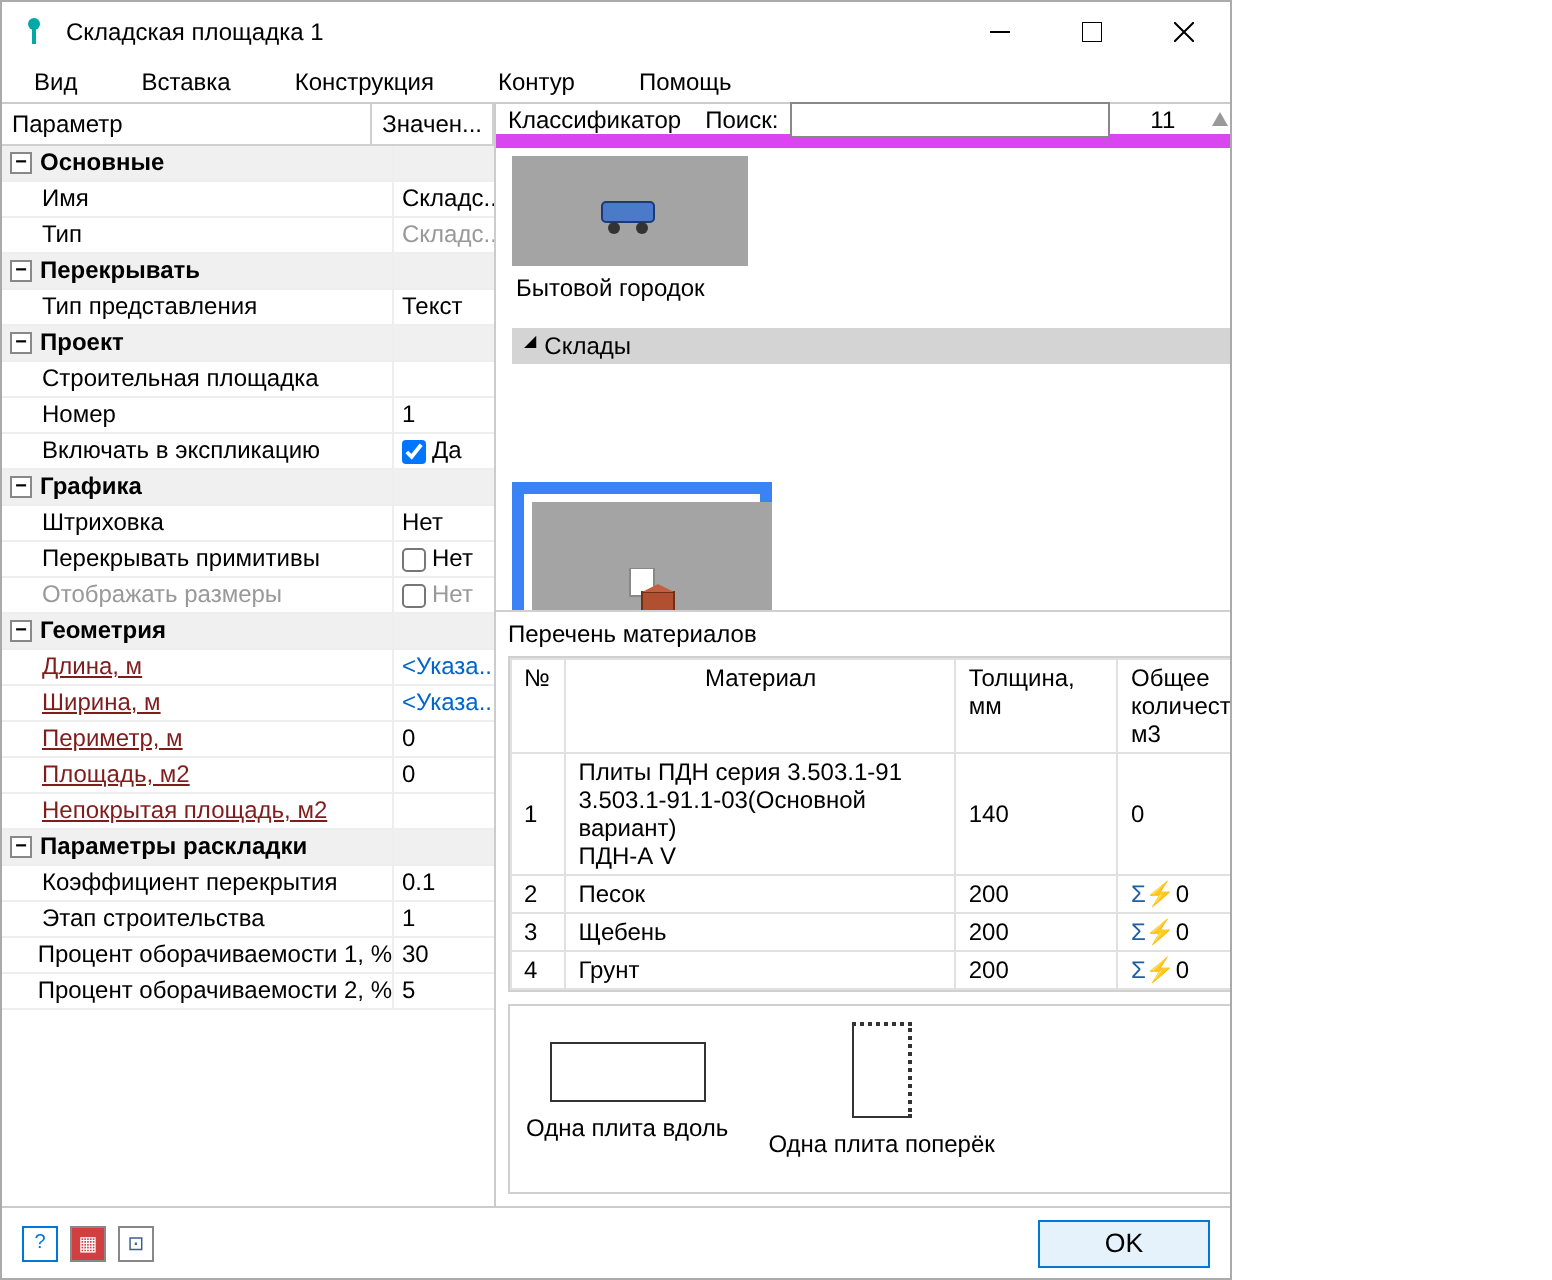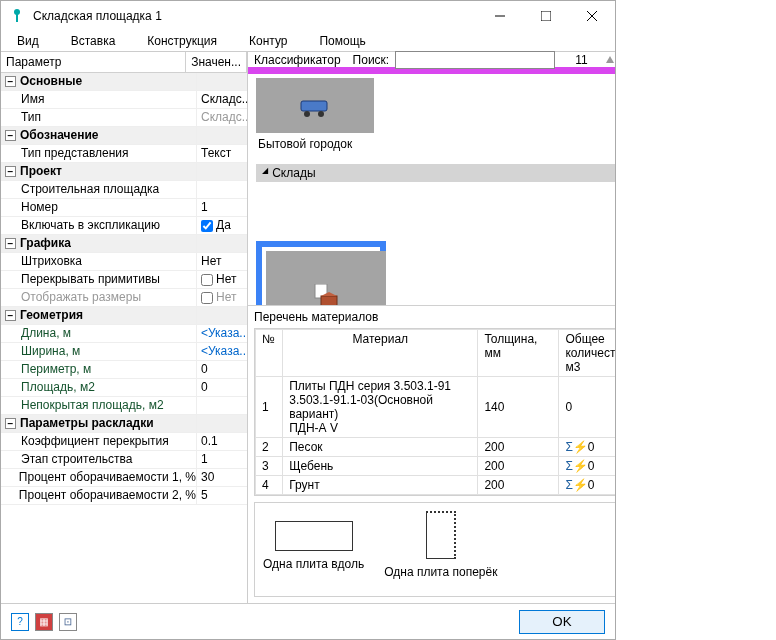--- a/index.html
+++ b/index.html
@@ -22,21 +22,21 @@
   .prophdr div { padding: 3px 5px; border-right: 1px solid #d0d0d0; background: #fff; }
   .prophdr .c1 { width: 196px; }
   .prophdr .c2 { flex: 1; }
   .proptree { flex: 1; overflow: auto; }
   .prow { display: flex; border-bottom: 1px solid #eee; height: 18px; line-height: 17px; }
   .prow .pcell1 { width: 196px; border-right: 1px solid #eee; display: flex; align-items: center; padding-left: 4px; overflow: hidden; white-space: nowrap; }
   .prow .pcell2 { flex: 1; padding-left: 4px; overflow: hidden; white-space: nowrap; text-overflow: ellipsis; display:flex; align-items:center; }
   .grouprow { background: #f0f0f0; font-weight: bold; }
   .expander { width: 11px; height: 11px; border: 1px solid #888; margin-right: 4px; display: inline-flex; align-items: center; justify-content: center; font-size: 10px; line-height: 9px; background: #fff; }
   .indent { display:inline-block; width:16px; }
-  .link { color: #14532d; }
+  .link { color: #7f1d1d; text-decoration: underline; }
   .placeholder { color: #0066cc; }
   .grey { color: #999; }
   .chk { width:12px; height:12px; margin-right:3px; }
 
   .rightpanel { flex: 1; display: flex; flex-direction: column; border-top: 1px solid #ccc; border-left: 1px solid #ccc; }
   .classhdr { height: 22px; display: flex; align-items: center; padding: 0 6px; gap: 6px; border-bottom: 7px solid #d946ef; }
   .classhdr .lbl { }
   .classhdr input { width: 160px; border: 1px solid #888; height: 18px; padding: 0 4px; }
   .classhdr .flex { flex: 1; }
   .classhdr .count { margin: 0 8px; }
@@ -145,21 +145,21 @@
               <span class="indent"></span>
               <span class=" ">Тип</span>
             </div>
             <div class="pcell2">
               <span class=" grey">Складс...</span>
             </div>
           </div>
           <div class="prow grouprow">
             <div class="pcell1">
               <span class="expander">−</span>
-              <b>Обозначение</b>
+              <b>Перекрывать</b>
             </div>
             <div class="pcell2"></div>
           </div>
           <div class="prow">
             <div class="pcell1">
               <span class="indent"></span>
               <span class=" ">Тип представления</span>
             </div>
             <div class="pcell2">
               <span class=" ">Текст</span>

